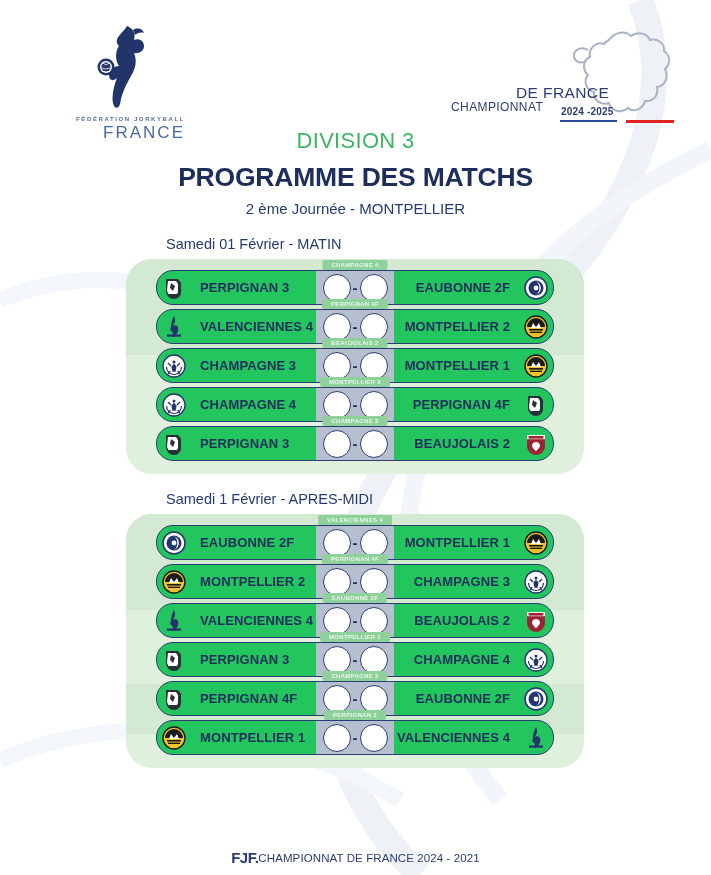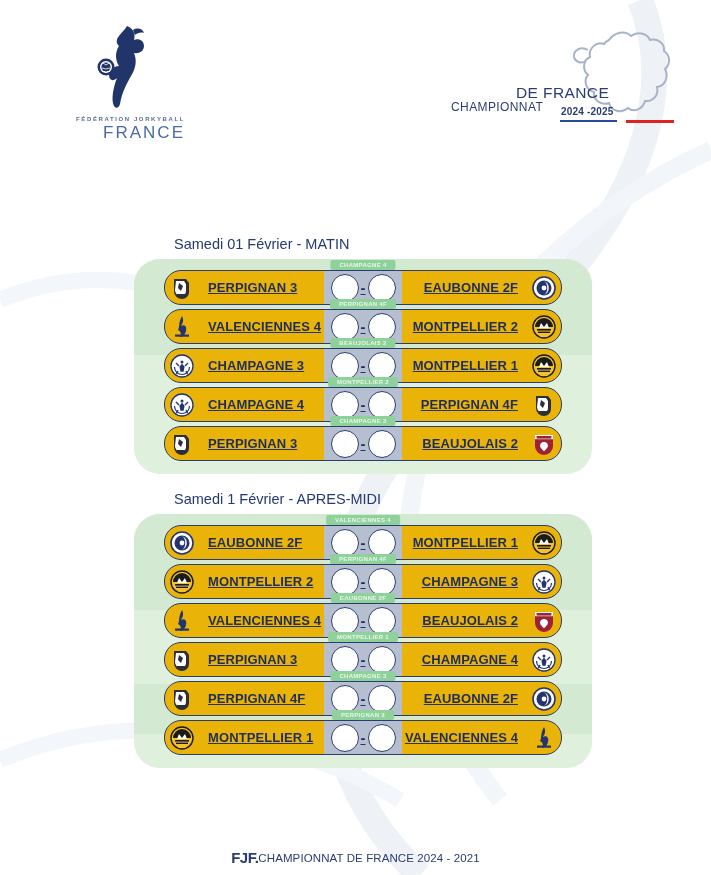--- a/index.html
+++ b/index.html
@@ -26,32 +26,32 @@
   .champ .yr{position:absolute;left:120px;top:78px;font-size:10px;font-weight:700;color:#2a3c72;letter-spacing:.2px;}
   .champ .blu{position:absolute;left:119px;top:92px;width:57px;height:2px;background:#2b4a9b;}
   .champ .red{position:absolute;left:185px;top:92px;width:48px;height:2.5px;background:#e0231f;}
 
   .titles{position:absolute;left:0;top:128px;width:711px;text-align:center;}
   .division{font-size:22px;color:#3cb564;letter-spacing:.3px;}
   .prog{font-size:26.5px;font-weight:700;color:#1d2d5c;margin-top:8px;letter-spacing:-.2px;}
   .journee{font-size:15px;color:#243a70;margin-top:7px;}
 
   
-  .session{position:absolute;left:0;width:563px;padding-left:8px;}
+  .session{position:absolute;left:0;width:563px;}
   .session-title{font-size:14.5px;color:#243a70;margin-left:166px;margin-bottom:7px;}
   .panel{
     position:relative;margin-left:126px;width:458px;
     background:#dff0dd;border-radius:26px;padding:11px 0 13px 0;
   }
   .band{position:absolute;left:0;width:458px;background:#d3e9d1;}
 
   .match{
     position:relative;height:33px;margin:0 30px 4px 30px;
-    background:#eab308;border:1.6px solid #2a3c72;border-radius:17px;
-    display:flex;align-items:center;z-index:3;text-decoration:underline;
+    background:#22c55e;border:1.6px solid #2a3c72;border-radius:17px;
+    display:flex;align-items:center;z-index:3;
   }
   .match:last-child{margin-bottom:0;}
 
   .ref{
     position:absolute;left:50%;transform:translateX(-50%);top:-11px;
     background:#8fd19a;color:#e8f7ea;font-size:6px;font-weight:700;letter-spacing:.3px;
     padding:2px 9px 2px 9px;border-radius:2px;white-space:nowrap;z-index:2;
   }
 
   .crest{width:24px;height:24px;flex:0 0 24px;margin-left:5px;}
@@ -111,20 +111,25 @@
                  C54 14 56 13 58 12 Z" fill="none" stroke="#a9b3c6" stroke-width="2"></path>
         <path d="M37 22 C30 18 22 22 23 29 C24 34 30 36 35 33" fill="none" stroke="#a9b3c6" stroke-width="2"></path>
       </svg>
       <div class="l1">CHAMPIONNAT</div>
       <div class="l2">DE FRANCE</div>
       <div class="yr">2024 -2025</div>
       <div class="blu"></div>
       <div class="red"></div>
     </div>
 
+    <div class="titles">
+      <div class="division">DIVISION 3</div>
+      <div class="prog">PROGRAMME DES MATCHS</div>
+      <div class="journee">2 ème Journée - MONTPELLIER</div>
+    </div>
   </div>
 
   <div class="session" id="session-0" style="top:236px;">
     <div class="session-title">Samedi  01 Février - MATIN</div>
     <div class="panel">
       <div class="band" style="top:0;height:96px;border-radius:26px 26px 0 0;"></div>
       <div class="match-list">
           <div class="match">
             <div class="ref">CHAMPAGNE 4</div>
             <svg viewBox="0 0 24 24" class="crest">

